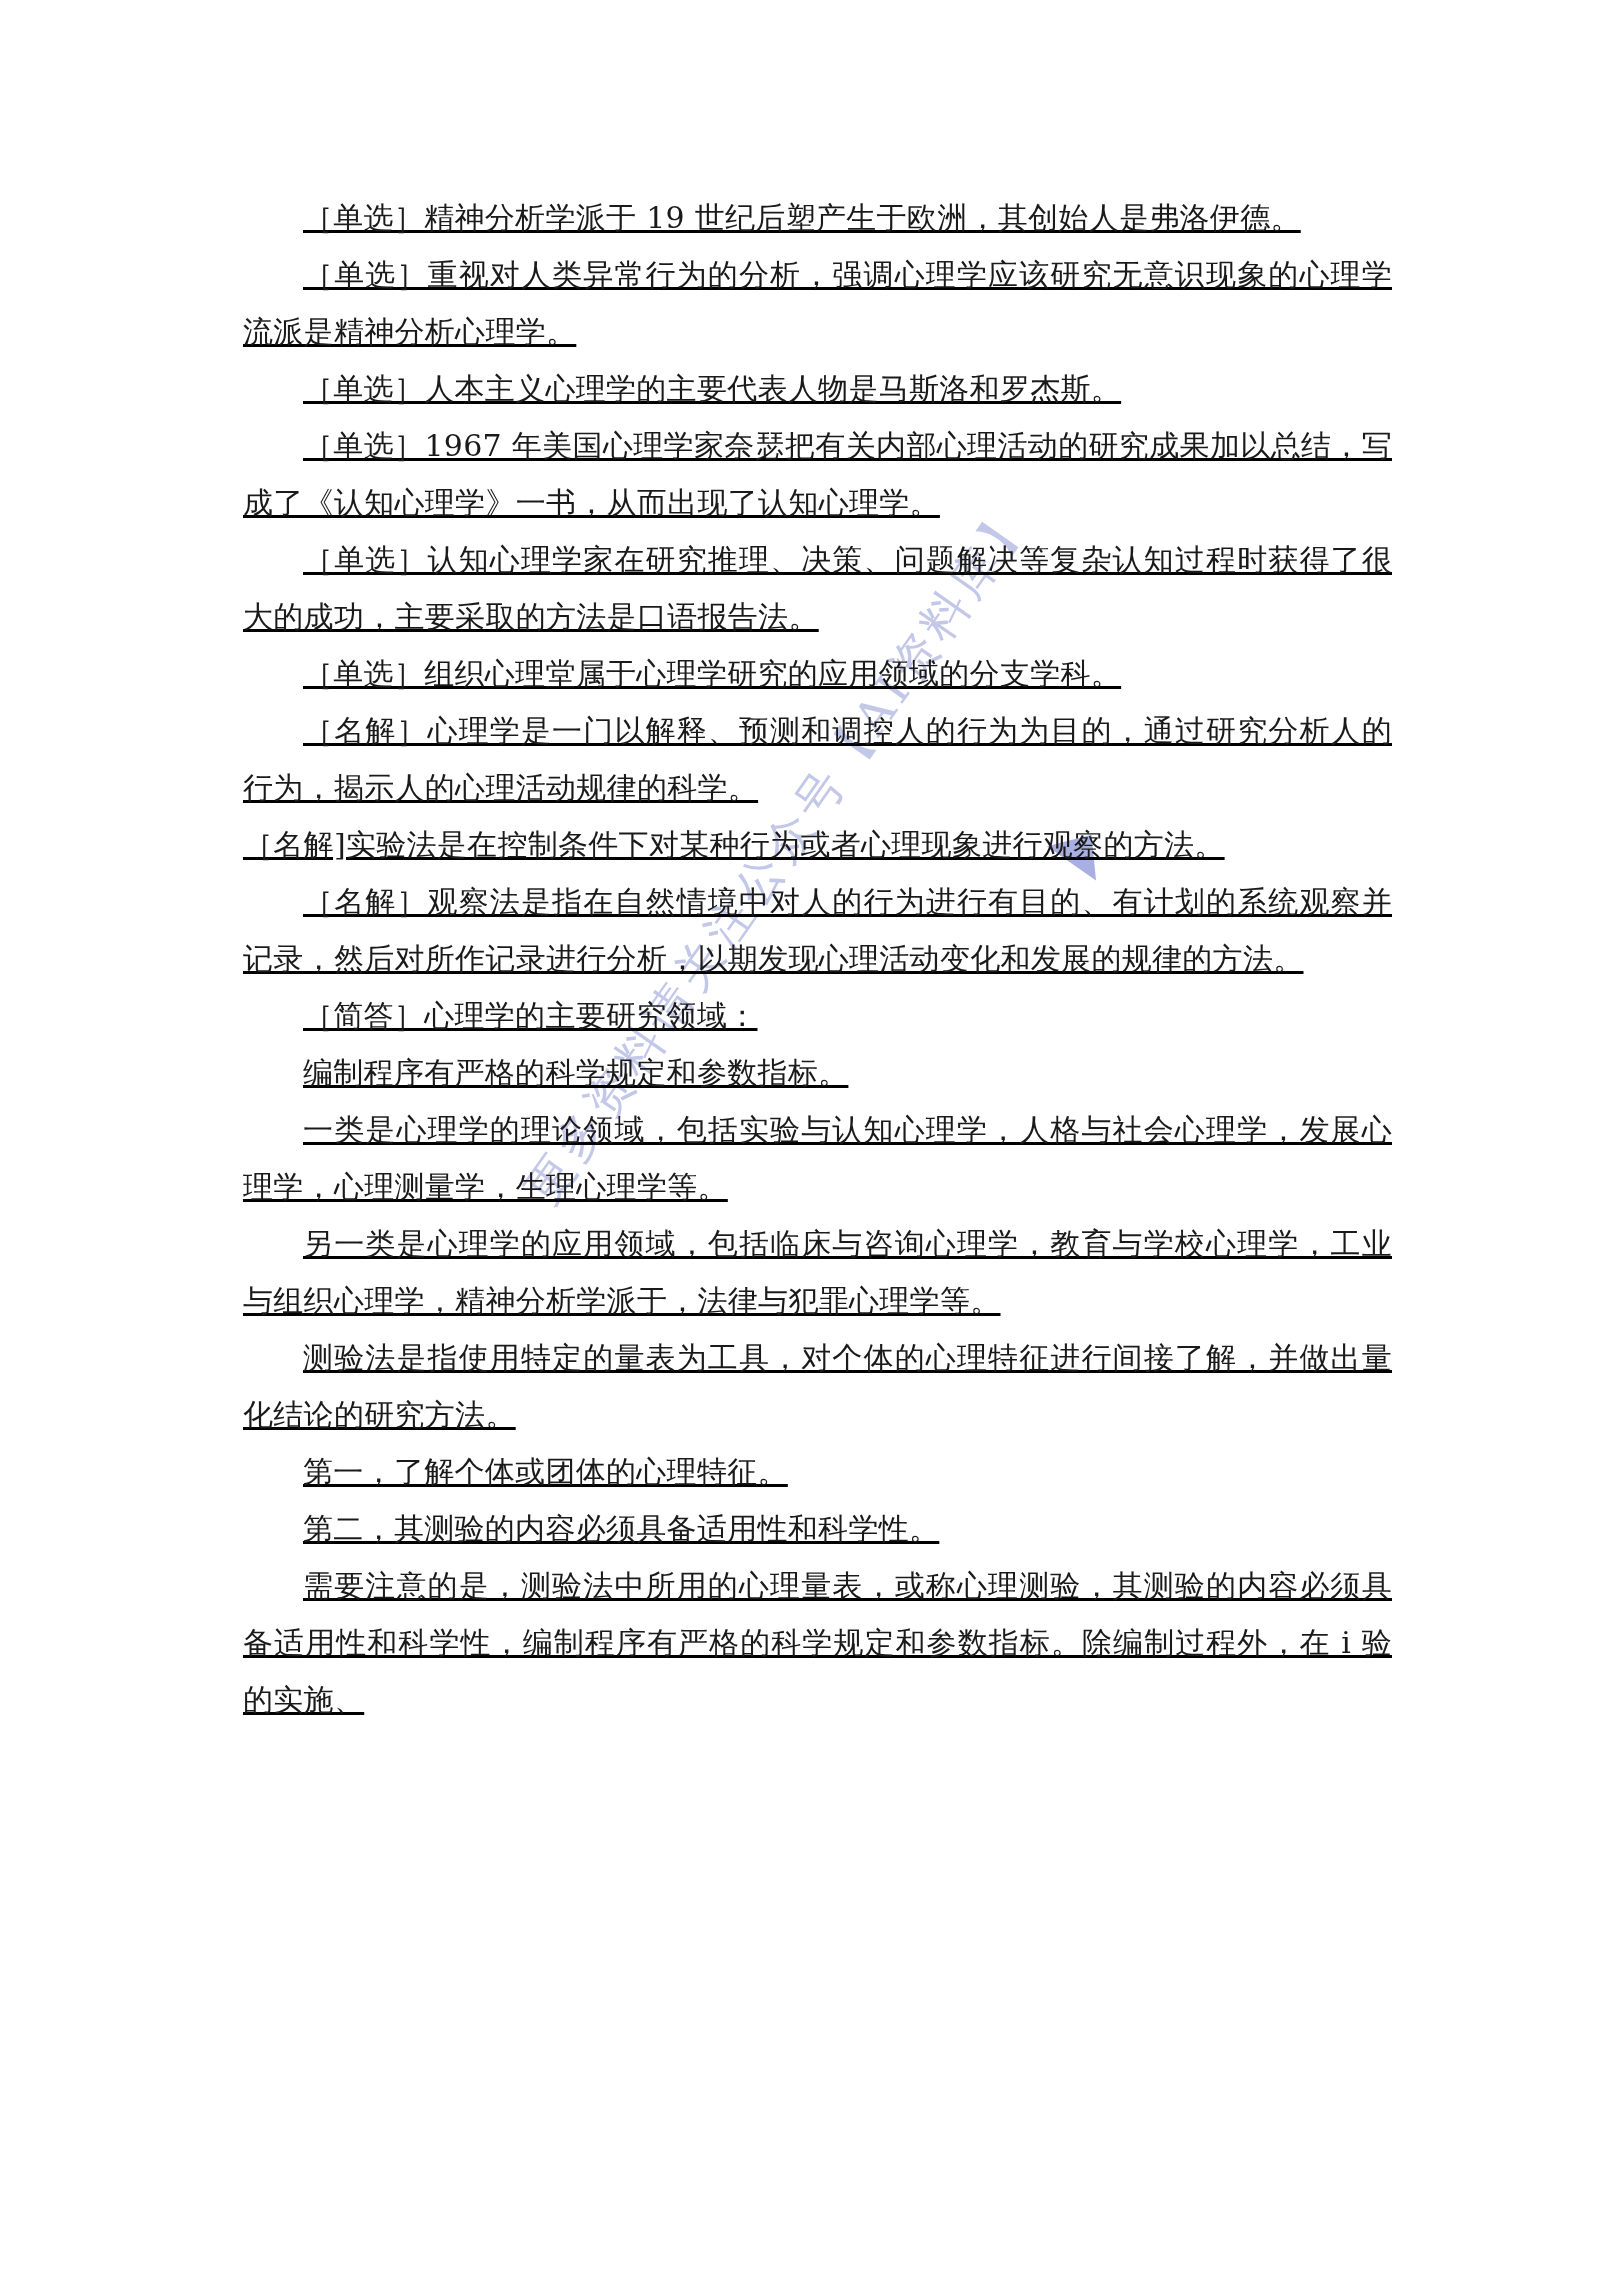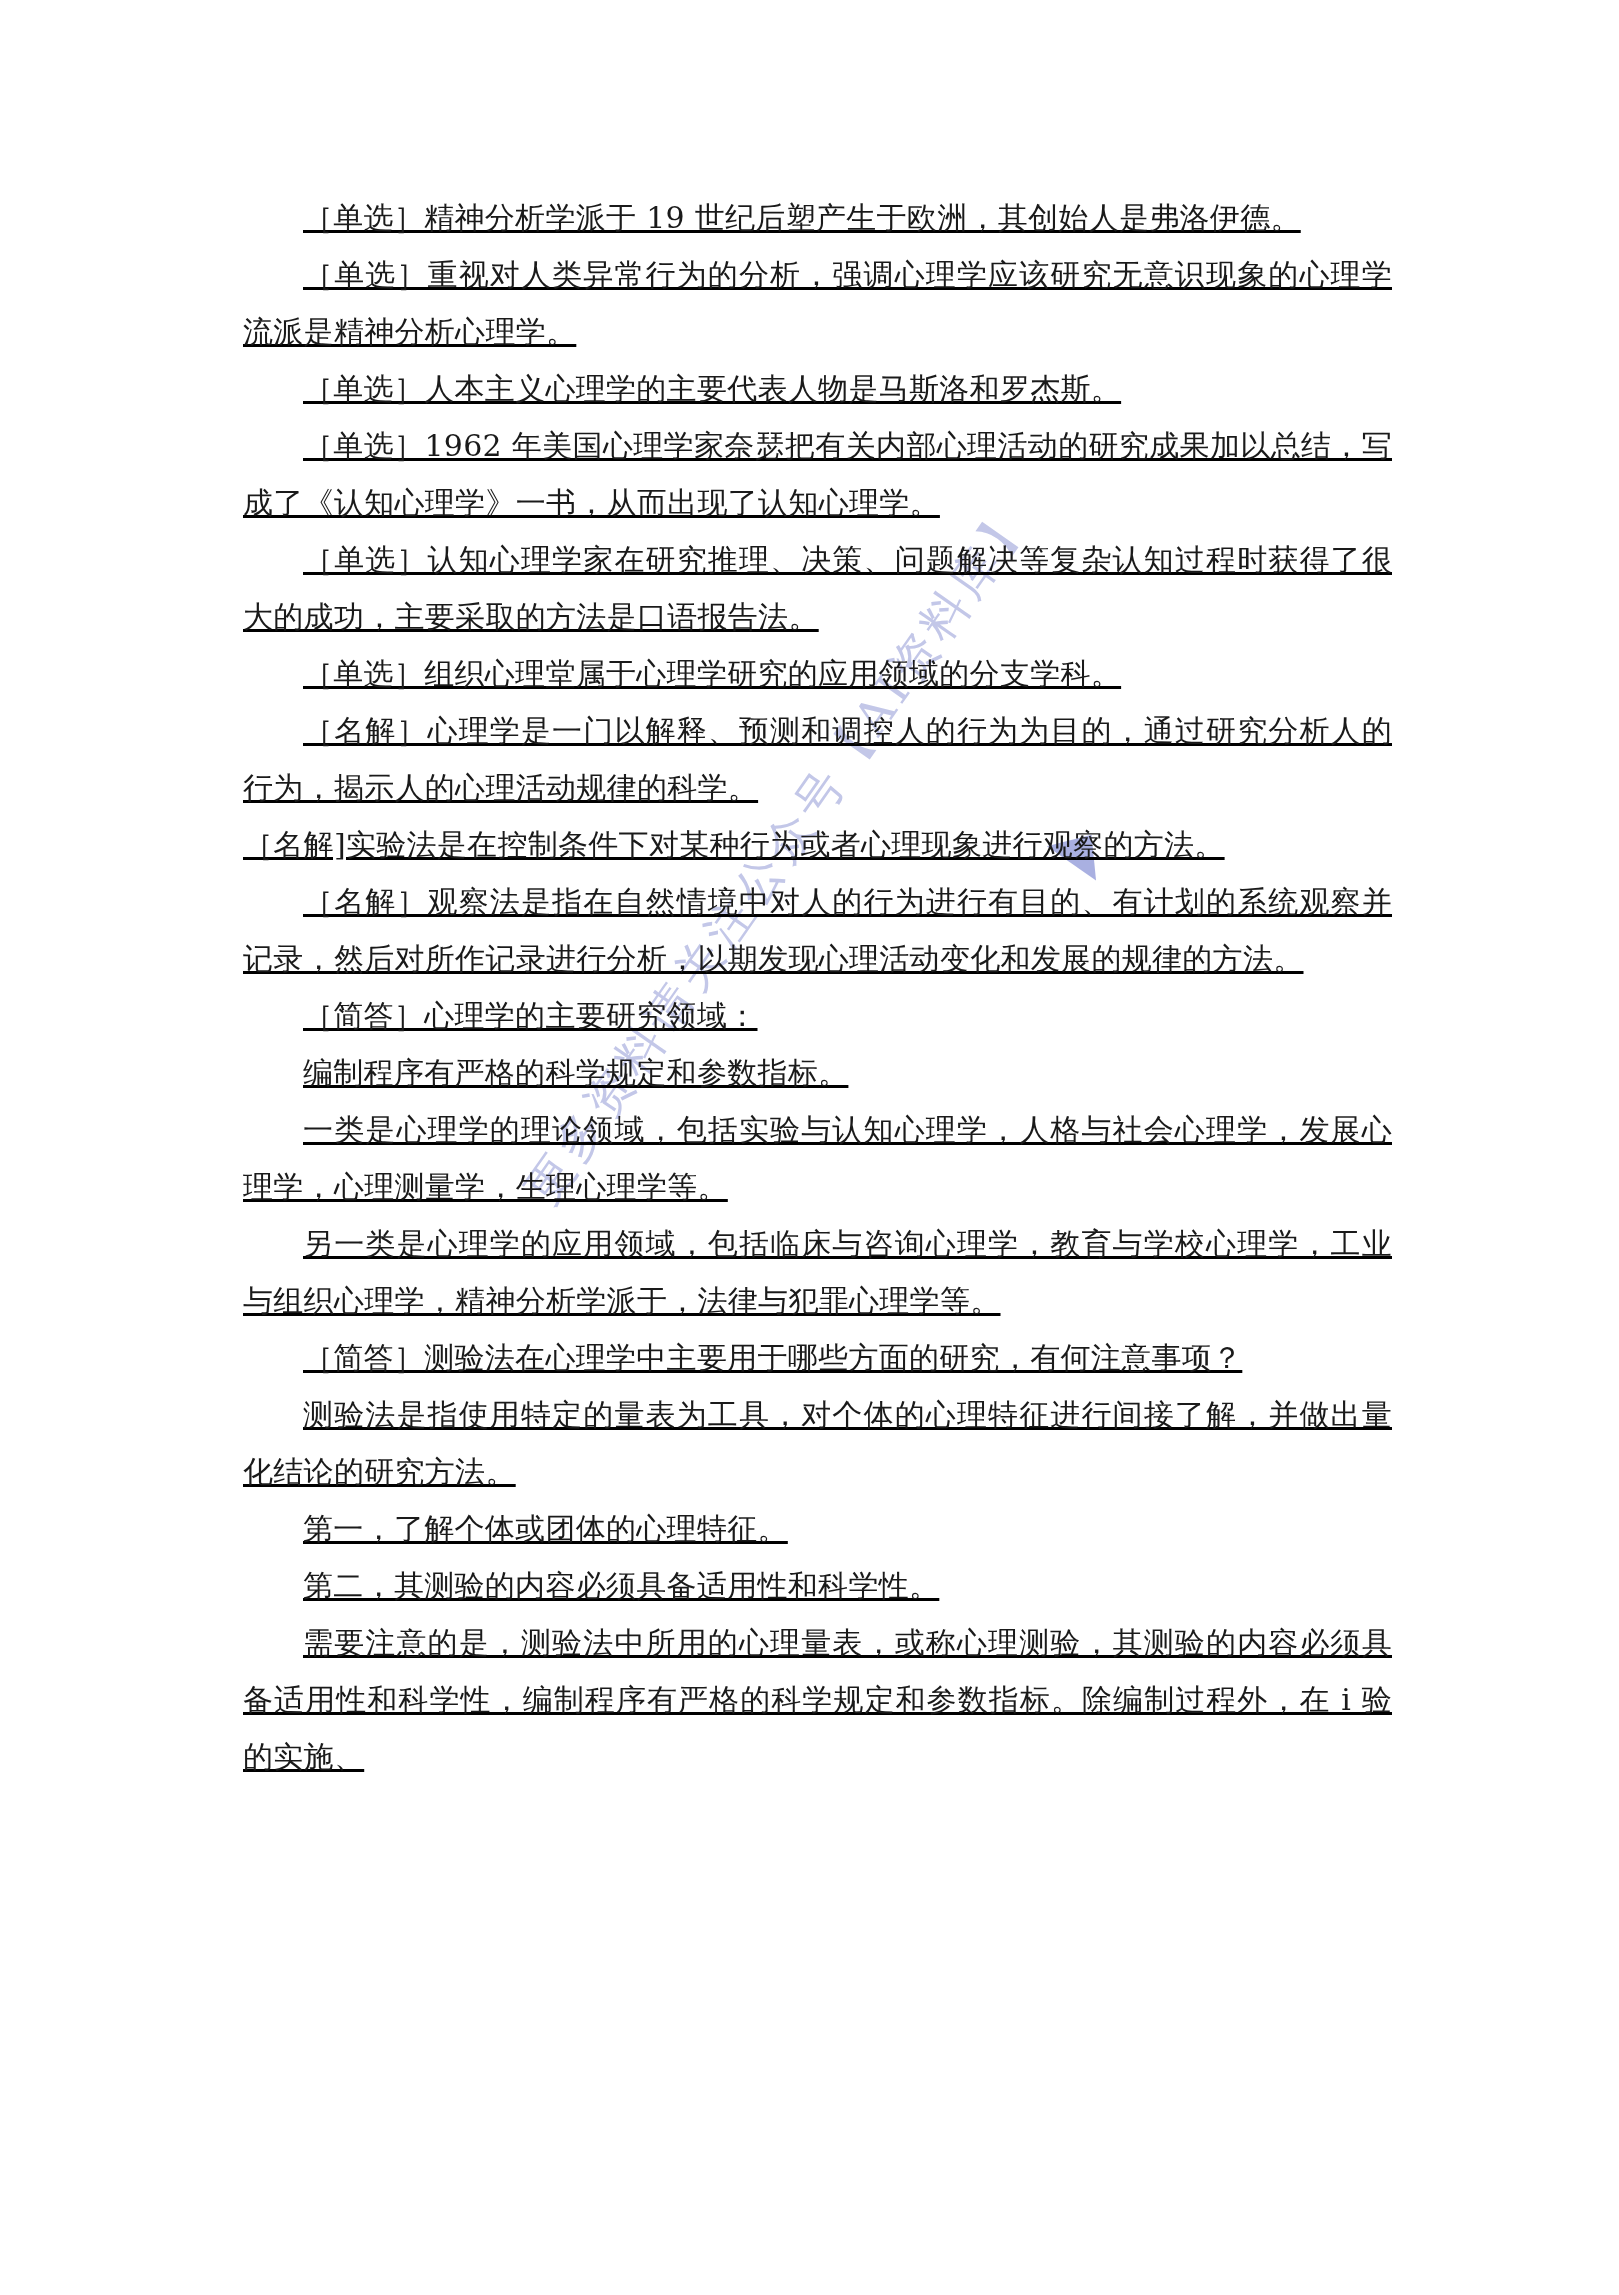--- a/index.html
+++ b/index.html
@@ -90,31 +90,30 @@
 
   <div id="watermark-layer">
     <div class="watermark-arrow"></div>
     <div class="watermark-text">更多资料请关注公众号【AI资料库】</div>
   </div>
 
   <div id="doc-body">
     <p class="para indent">［单选］精神分析学派于 19 世纪后塑产生于欧洲，其创始人是弗洛伊德。</p>
     <p class="para indent">［单选］重视对人类异常行为的分析，强调心理学应该研究无意识现象的心理学流派是精神分析心理学。</p>
     <p class="para indent">［单选］人本主义心理学的主要代表人物是马斯洛和罗杰斯。</p>
-    <p class="para indent">［单选］1962 年美国心理学家奈瑟把有关内部心理活动的研究成果加以总结，写成了《认知心理学》一书，从而出现了认知心理学。</p>
+    <p class="para indent">［单选］1967 年美国心理学家奈瑟把有关内部心理活动的研究成果加以总结，写成了《认知心理学》一书，从而出现了认知心理学。</p>
     <p class="para indent">［单选］认知心理学家在研究推理、决策、问题解决等复杂认知过程时获得了很大的成功，主要采取的方法是口语报告法。</p>
     <p class="para indent">［单选］组织心理堂属于心理学研究的应用领域的分支学科。</p>
     <p class="para indent">［名解］心理学是一门以解释、预测和调控人的行为为目的，通过研究分析人的行为，揭示人的心理活动规律的科学。</p>
     <p class="para noindent">［名解]实验法是在控制条件下对某种行为或者心理现象进行观察的方法。</p>
     <p class="para indent">［名解］观察法是指在自然情境中对人的行为进行有目的、有计划的系统观察并记录，然后对所作记录进行分析，以期发现心理活动变化和发展的规律的方法。</p>
     <p class="para indent">［简答］心理学的主要研究领域：</p>
     <p class="para indent">编制程序有严格的科学规定和参数指标。</p>
     <p class="para indent">一类是心理学的理论领域，包括实验与认知心理学，人格与社会心理学，发展心理学，心理测量学，生理心理学等。</p>
     <p class="para indent">另一类是心理学的应用领域，包括临床与咨询心理学，教育与学校心理学，工业与组织心理学，精神分析学派于，法律与犯罪心理学等。</p>
-    <p class="para indent">［简答］测验法在心理学中主要用于哪些方面的研究，有何注意事项？</p>
     <p class="para indent">测验法是指使用特定的量表为工具，对个体的心理特征进行间接了解，并做出量化结论的研究方法。</p>
     <p class="para indent">第一，了解个体或团体的心理特征。</p>
     <p class="para indent">第二，其测验的内容必须具备适用性和科学性。</p>
     <p class="para indent">需要注意的是，测验法中所用的心理量表，或称心理测验，其测验的内容必须具备适用性和科学性，编制程序有严格的科学规定和参数指标。除编制过程外，在 i 验的实施、</p>
   </div>
 
 </div>
 
 
 </body></html>

